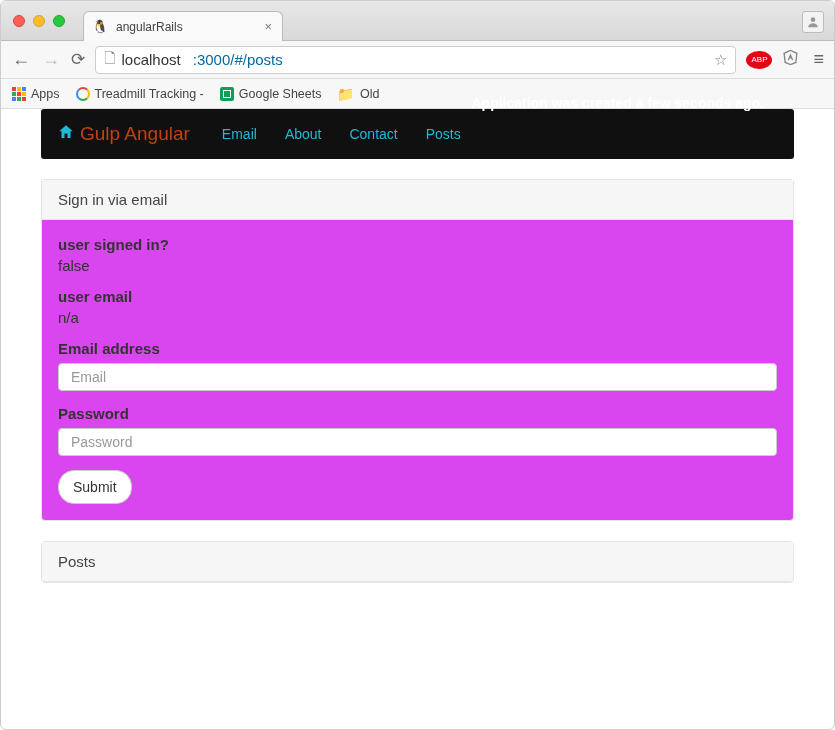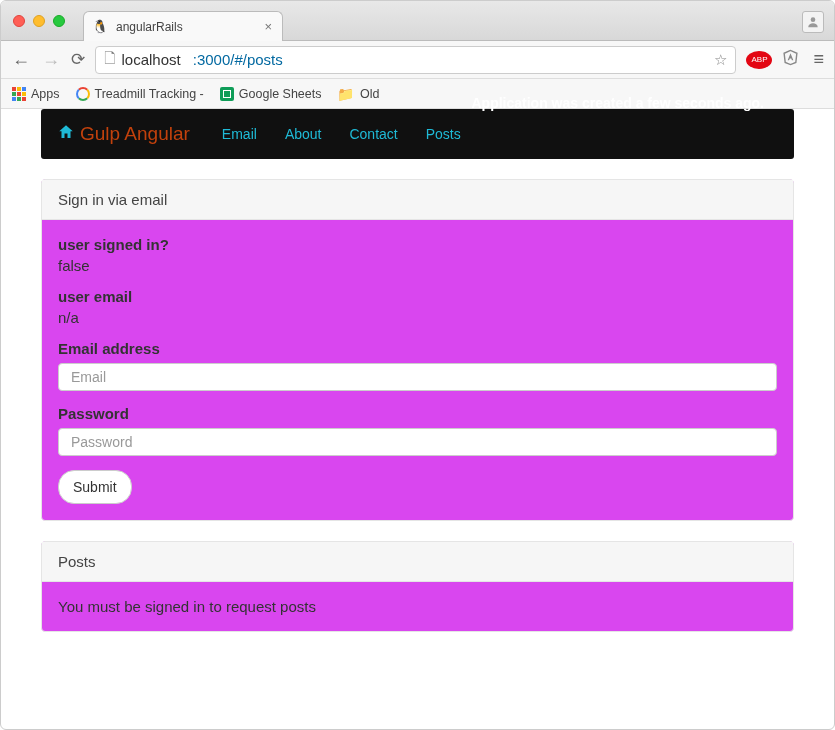--- a/index.html
+++ b/index.html
@@ -297,17 +297,14 @@
       <div class="form-group">
         <label>Password</label>
         <input class="form-control" type="password" placeholder="Password" style="">
       </div>
       <button class="btn">Submit</button>
     </div>
   </div>
 
   <div class="panel">
     <div class="panel-header">Posts</div>
-    <div class="panel-body">
-      <span>You must be signed in to request posts</span>
-    </div>
   </div>
 </div>
 
 </body></html>

